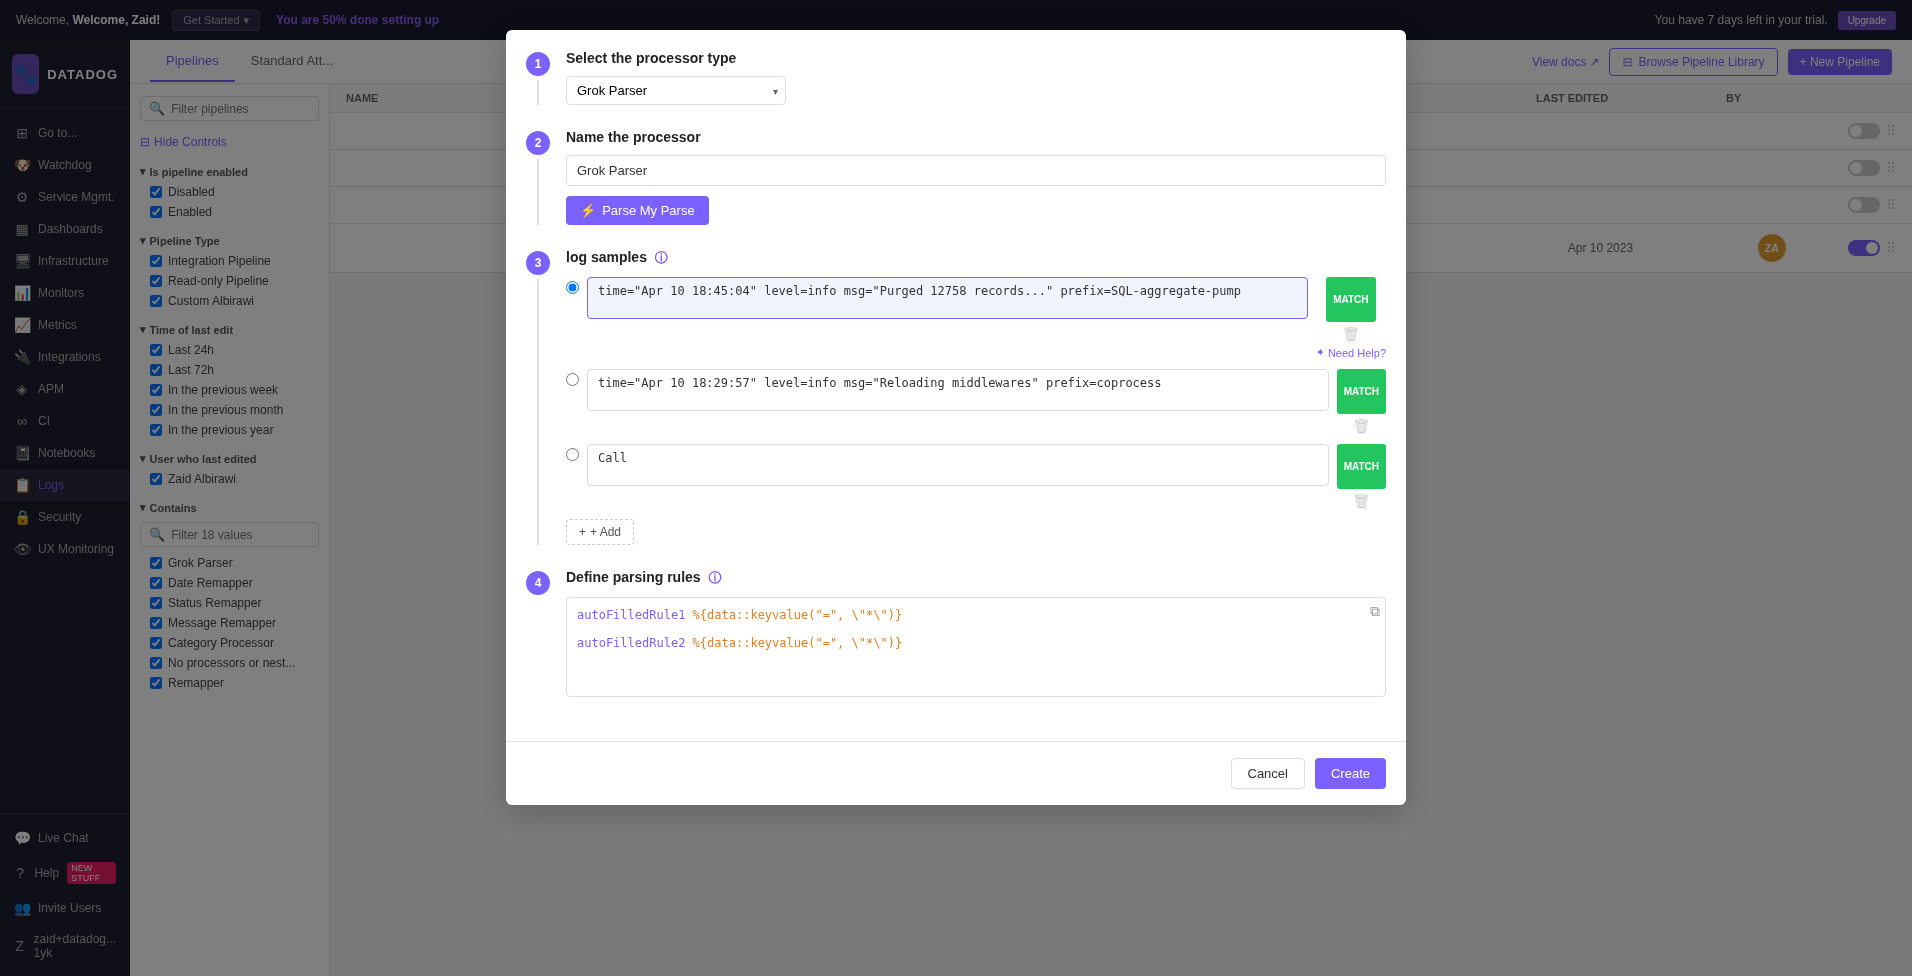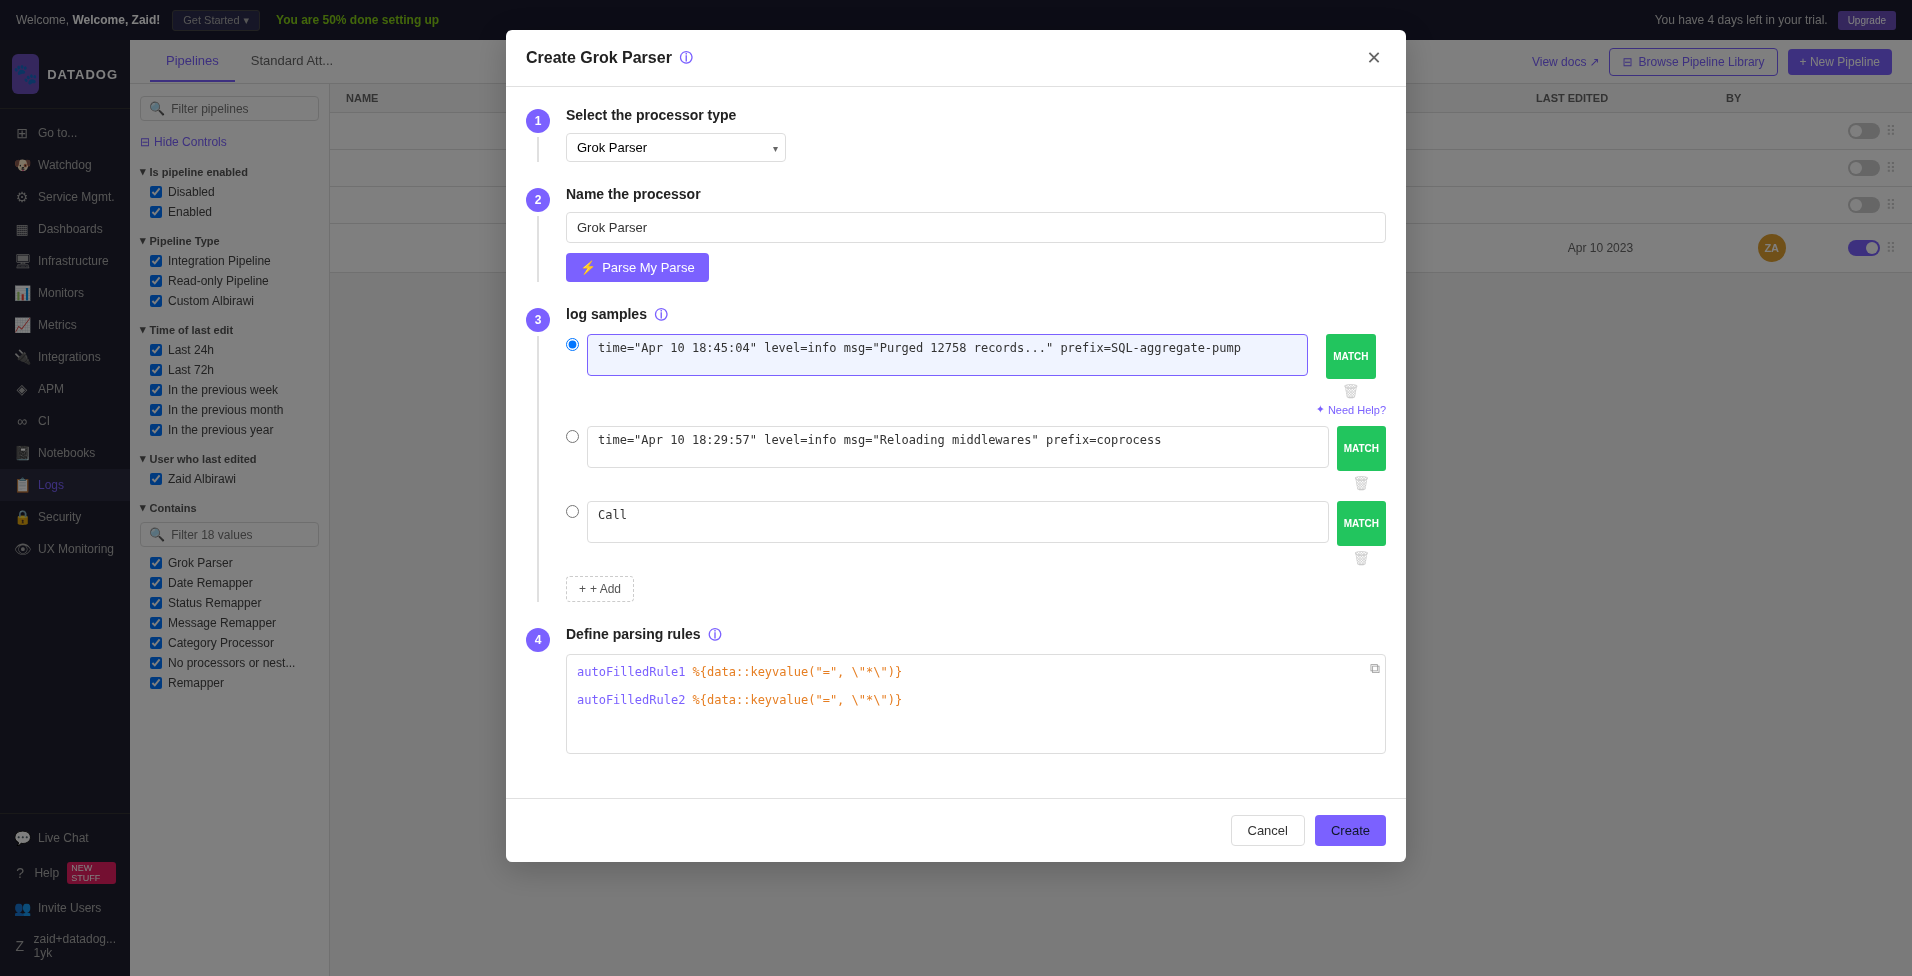--- a/index.html
+++ b/index.html
@@ -23,21 +23,21 @@
       background: #2d2d4e;
       color: #aaa;
       border: 1px solid #444;
       border-radius: 3px;
       padding: 3px 10px;
       font-size: 11px;
       cursor: pointer;
       display: flex; align-items: center; gap: 4px;
     }
     .topbar-progress { color: #f8a100; font-size: 12px; margin-left: 4px; }
-    .topbar-progress span { color: #84cc16; font-weight: 600; }
+    .topbar-progress span { color: #8b5cf6; font-weight: 600; }
     .topbar-right { margin-left: auto; display: flex; align-items: center; gap: 10px; }
     .topbar-trial { color: #ccc; font-size: 12px; }
     .topbar-upgrade {
       background: #6b4fbb;
       color: #fff;
       border: none;
       border-radius: 3px;
       padding: 4px 10px;
       font-size: 10px;
       cursor: pointer;
@@ -460,21 +460,21 @@
       background: #fff;
       color: #333;
       border-radius: 4px;
       padding: 7px 16px;
       font-size: 13px;
       cursor: pointer;
       text-align: right;
     }
     .btn-create {
       background: #7b61ff;
-      color: #0f172a;
+      color: #ffffff;
       border: none;
       border-radius: 4px;
       padding: 7px 16px;
       font-size: 13px;
       cursor: pointer;
       font-weight: 500;
     }
 
     .avatar {
       width: 28px; height: 28px;
@@ -496,21 +496,21 @@
     Welcome, <span>Welcome, Zaid!</span>
   </span>
   <button class="topbar-get-started">
     <span>Get Started</span>
     <span>▾</span>
   </button>
   <span class="topbar-progress">
     <span>You are 50% done setting up</span>
   </span>
   <div class="topbar-right">
-    <span class="topbar-trial">You have 4 days left in your trial.</span>
+    <span class="topbar-trial">You have 7 days left in your trial.</span>
     <button class="topbar-upgrade">Upgrade</button>
   </div>
 </div>
 
 <div class="sidebar">
   <div class="sidebar-logo">
     <div class="logo-dog">🐾</div>
     <span class="logo-text">DATADOG</span>
   </div>
   <div class="sidebar-nav">
@@ -781,27 +781,20 @@
           <div class="toggle-switch on"></div>
           <span class="drag-handle">⠿</span>
         </div>
       </div>
     </div>
   </div>
 </div>
 
 <div class="modal-overlay">
   <div class="modal">
-    <div class="modal-header">
-      <div class="modal-title">
-        <span>Create Grok Parser</span>
-        <span class="help-icon">ⓘ</span>
-      </div>
-      <div class="modal-close">✕</div>
-    </div>
     <div class="modal-body">
 
       <div class="step-section">
         <div style="display:flex;flex-direction:column;align-items:center;">
           <div class="step-number">1</div>
           <div style="width:2px;flex:1;background:#e0e0e0;margin-top:4px;"></div>
         </div>
         <div class="step-content">
           <div class="step-label">Select the processor type</div>
           <div class="select-wrapper">

